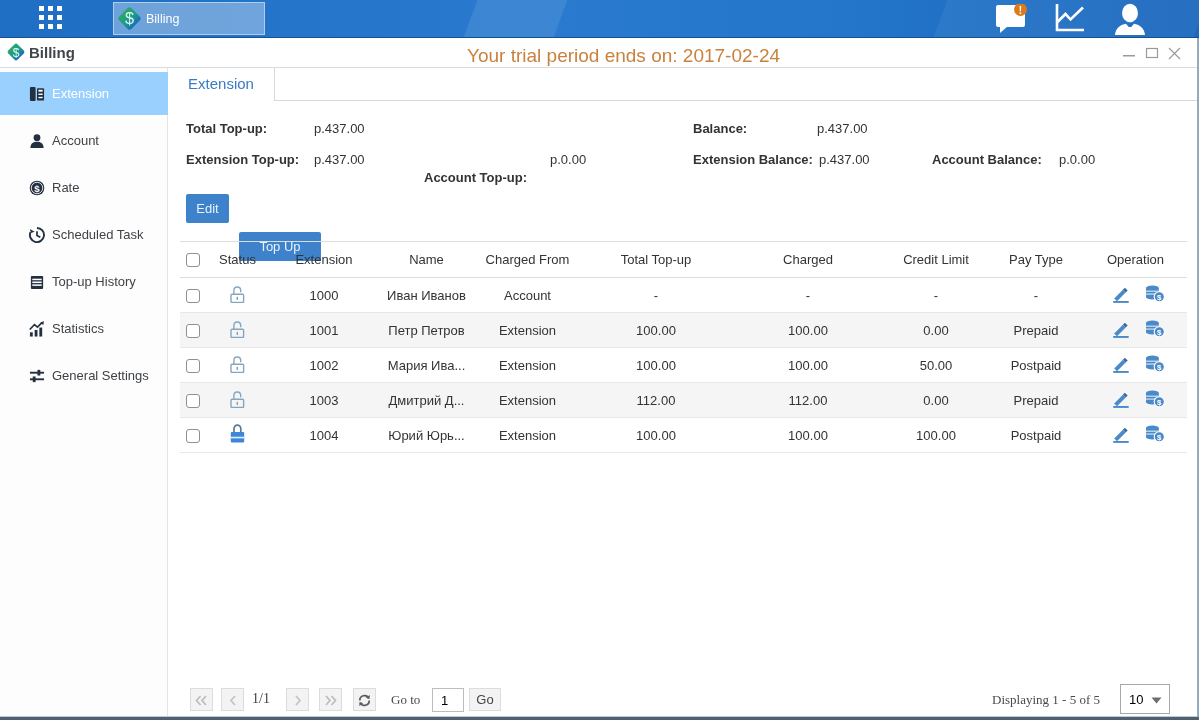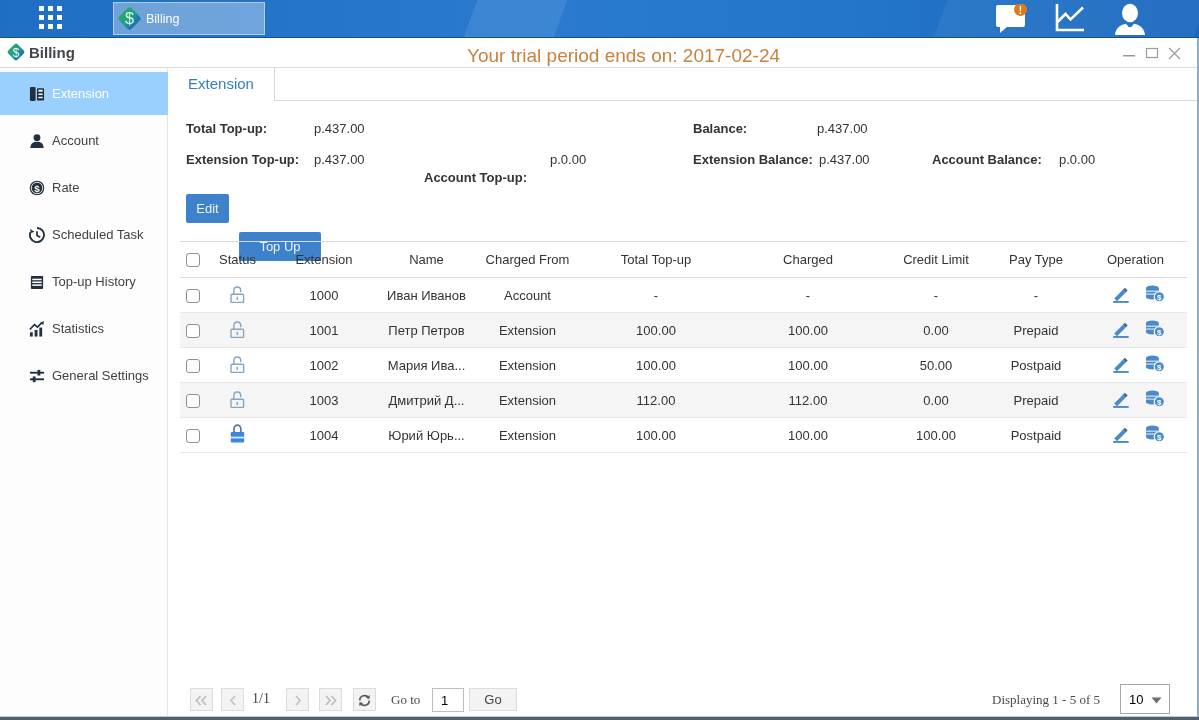--- a/index.html
+++ b/index.html
@@ -414,21 +414,21 @@
     <div class="pbtn" style="left:151px"><svg width="13" height="11" viewBox="0 0 13 11" style="margin-top:6px">
           <path d="M2 1 L6 5.5 L2 10 M7.5 1 L11.5 5.5 L7.5 10" stroke="#bcbcbc" stroke-width="1.7" fill="none"></path>
         </svg></div>
     <div class="pbtn" style="left:185px"><svg width="15" height="15" viewBox="0 0 16 16" style="margin-top:4px">
           <path d="M3 8 A5 5 0 0 1 12.5 5.6 M13 8 A5 5 0 0 1 3.5 10.4" stroke="#5a5a5a" stroke-width="1.8" fill="none"></path>
           <path d="M13.6 2.2 L13.3 6.4 L9.4 5 Z" fill="#5a5a5a"></path>
           <path d="M2.4 13.8 L2.7 9.6 L6.6 11 Z" fill="#5a5a5a"></path>
         </svg></div>
     <div class="ptext" style="left:223px">Go to</div>
     <div style="position:absolute; left:264px; top:1px; width:32px; height:24px; border:1px solid #bdbdbd; font-size:13px; text-align:left; padding:4px 0 0 8px; background:#fff;">1</div>
-    <div class="pbtn" style="left:301px; width:48px; color:#444; font-size:13px;">Go</div>
+    <div class="pbtn" style="left:301px; width:32px; color:#444; font-size:13px;">Go</div>
     <div class="ptext" style="left:824px">Displaying 1 - 5 of 5</div>
     <div style="position:absolute; left:952px; top:-3px; width:50px; height:30px; border:1px solid #a8a8a8; font-size:13px; padding:7px 0 0 8px; background:#fff;">10
       <svg style="position:absolute; right:7px; top:12px" width="11" height="7">
           <path d="M0.5 0.5 L10.5 0.5 L5.5 6.5 Z" fill="#6e6e6e"></path>
         </svg>
     </div>
   </div>
 </div>
 <div style="position:absolute; left:0; top:716px; width:1199px; height:1px; background:#b9cdd9;"></div>
 <div style="position:absolute; left:0; top:717px; width:1199px; height:3px; background:#51606c;"></div>

